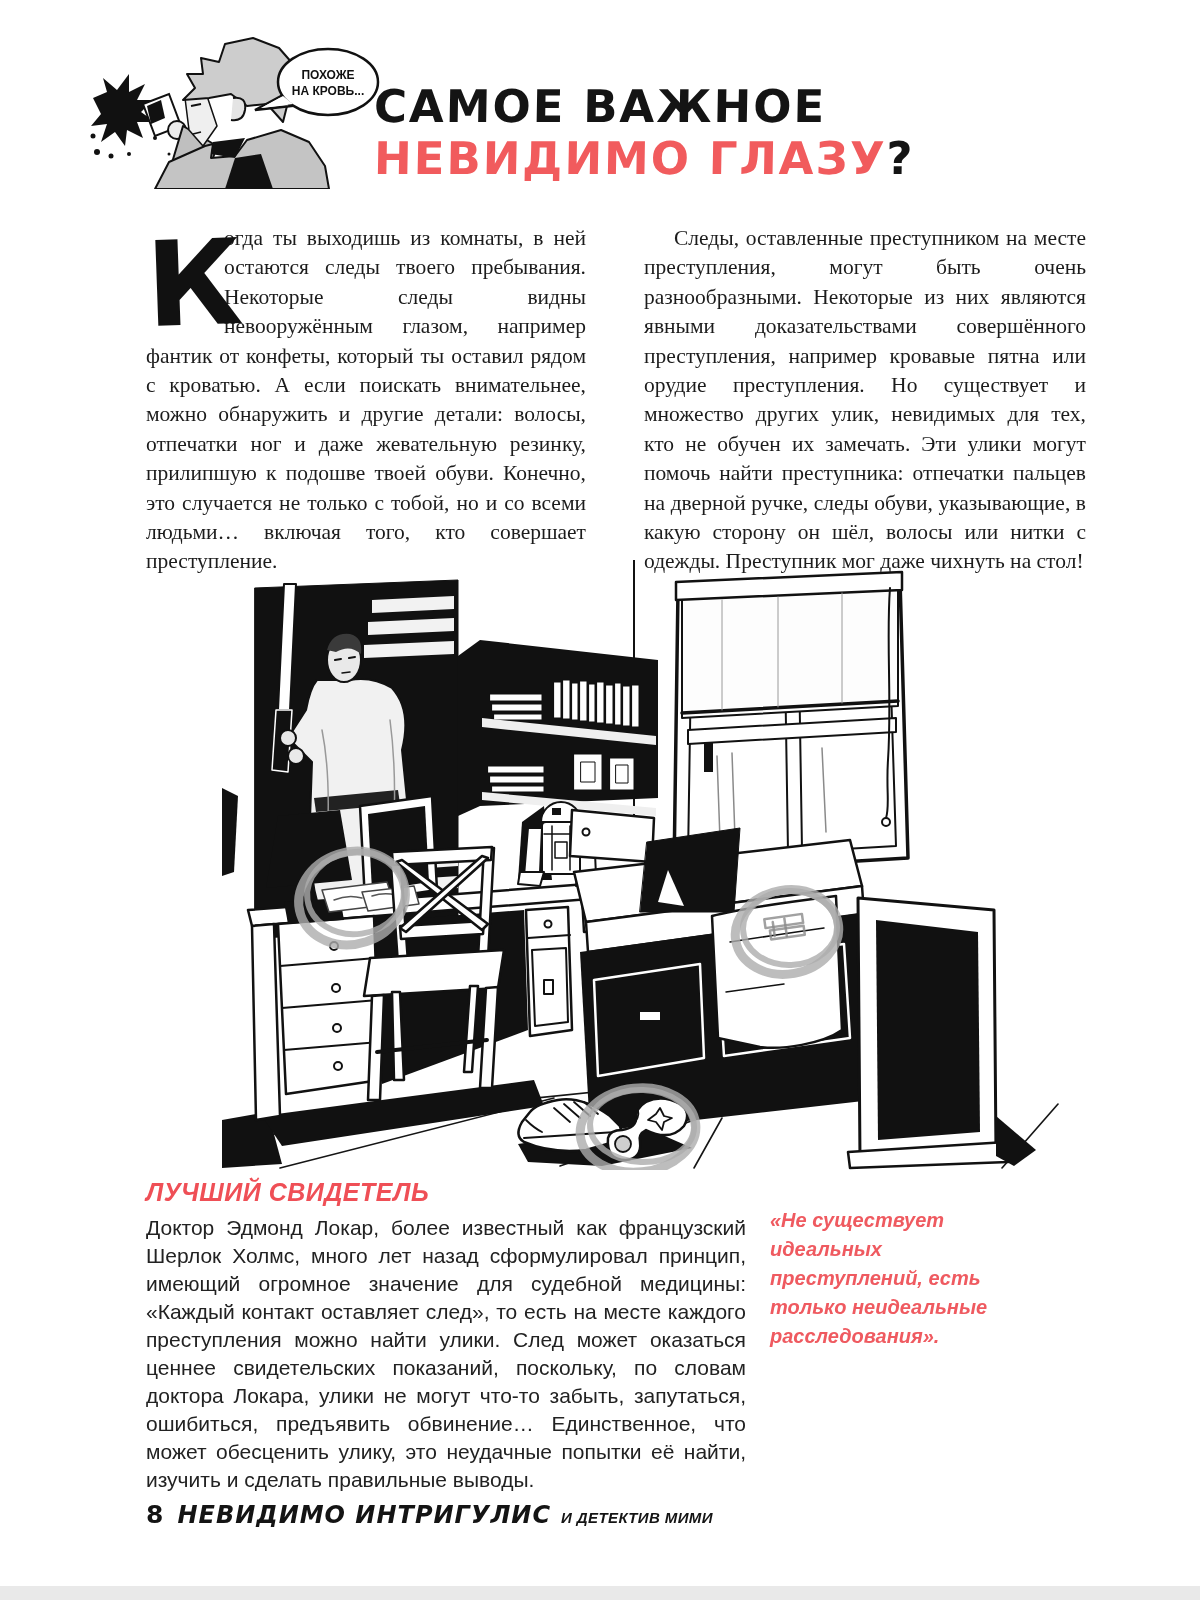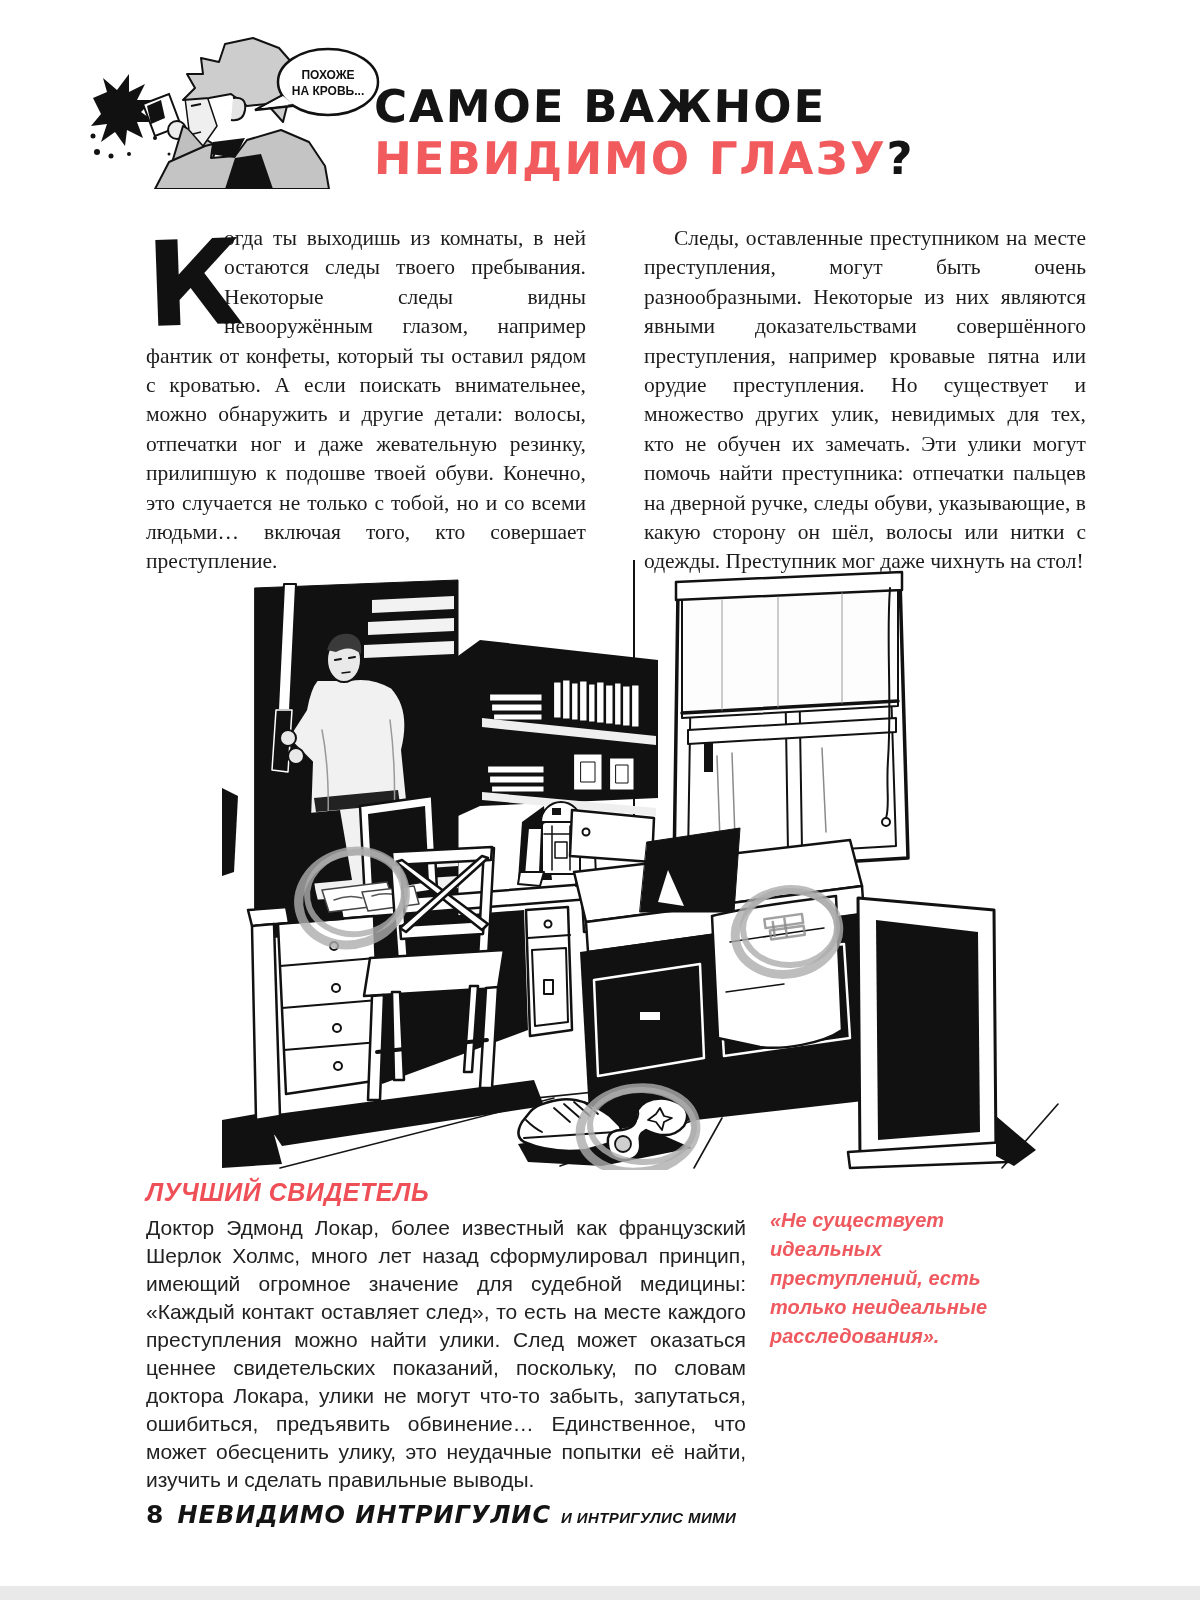--- a/index.html
+++ b/index.html
@@ -334,16 +334,16 @@
     </g>
   </svg>
 
   <div class="section-heading">ЛУЧШИЙ СВИДЕТЕЛЬ</div>
   <div class="section-body">Доктор Эдмонд Локар, более известный как французский Шерлок Холмс, много лет назад сформулировал принцип, имеющий огромное значение для судебной медицины: «Каждый контакт оставляет след», то есть на месте каждого преступления можно найти улики. След может оказаться ценнее свидетельских показаний, поскольку, по словам доктора Локара, улики не могут что-то забыть, запутаться, ошибиться, предъявить обвинение… Единственное, что может обесценить улику, это неудачные попытки её найти, изучить и сделать правильные выводы.</div>
   <div class="pull-quote">«Не существует идеальных преступлений, есть только неидеальные расследования».</div>
 
   <div class="footer">
     <span class="pageno">8</span>
     <span class="series">НЕВИДИМО ИНТРИГУЛИС</span>
-    <span class="subtitle">И ИНТРИГУЛИС МИМИ</span>
+    <span class="subtitle">И ДЕТЕКТИВ МИМИ</span>
   </div>
 
 </div>
 
 </body></html>

